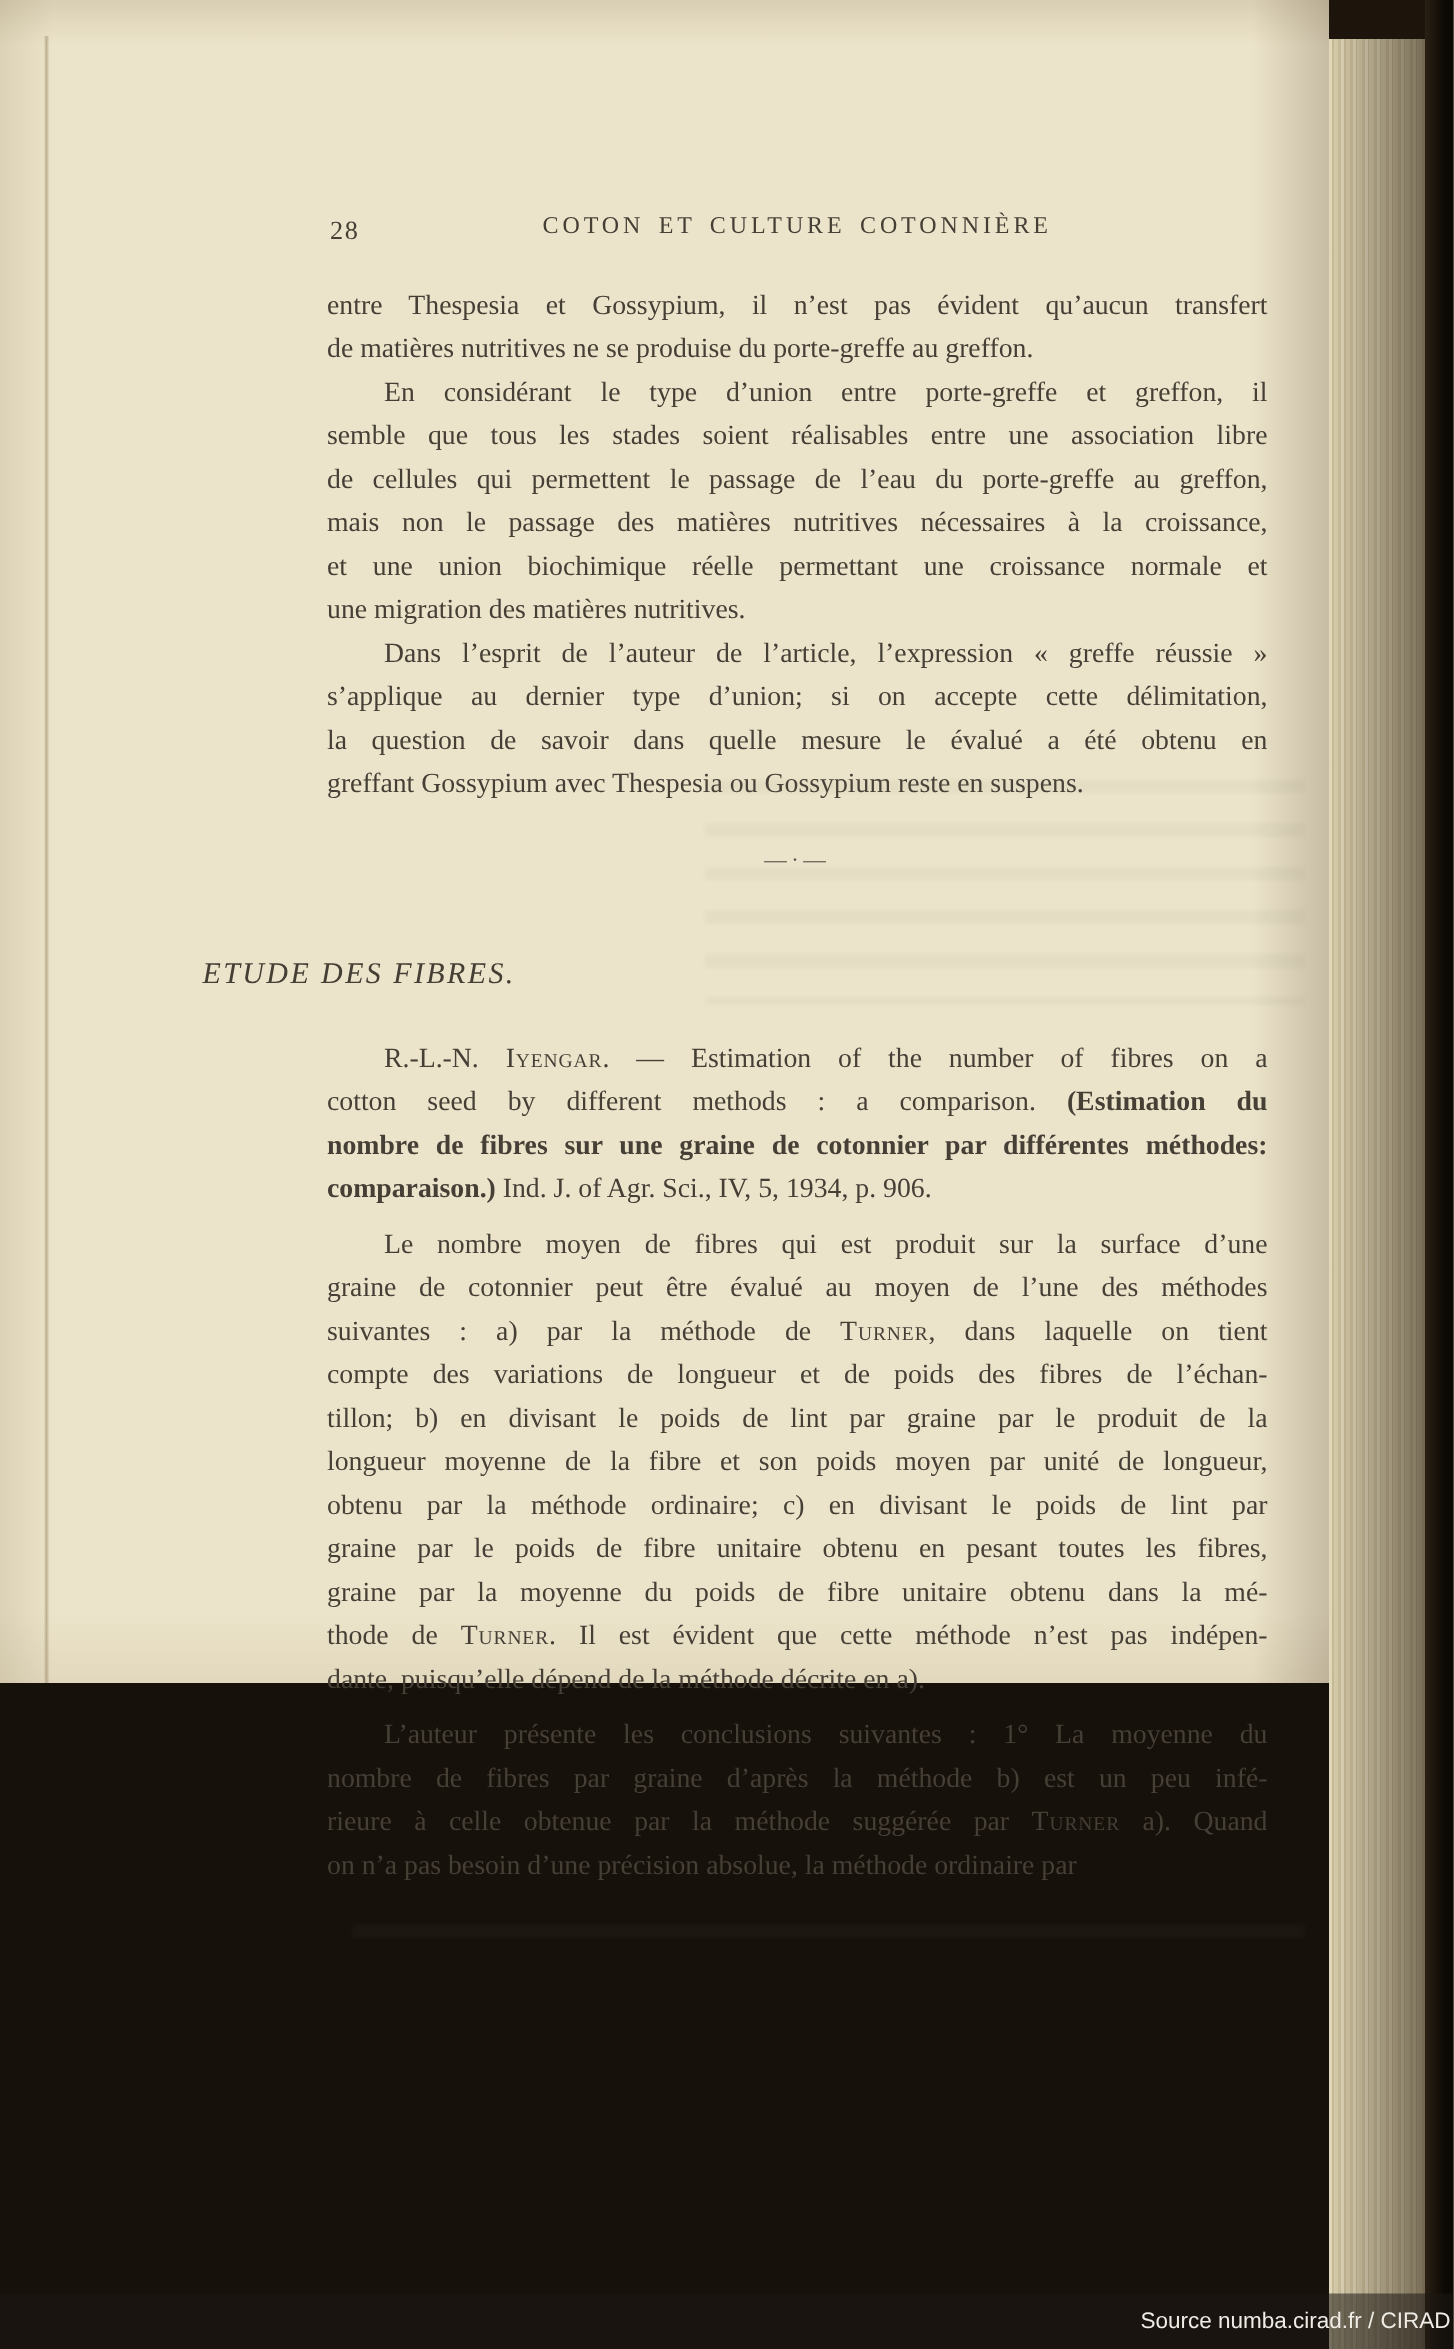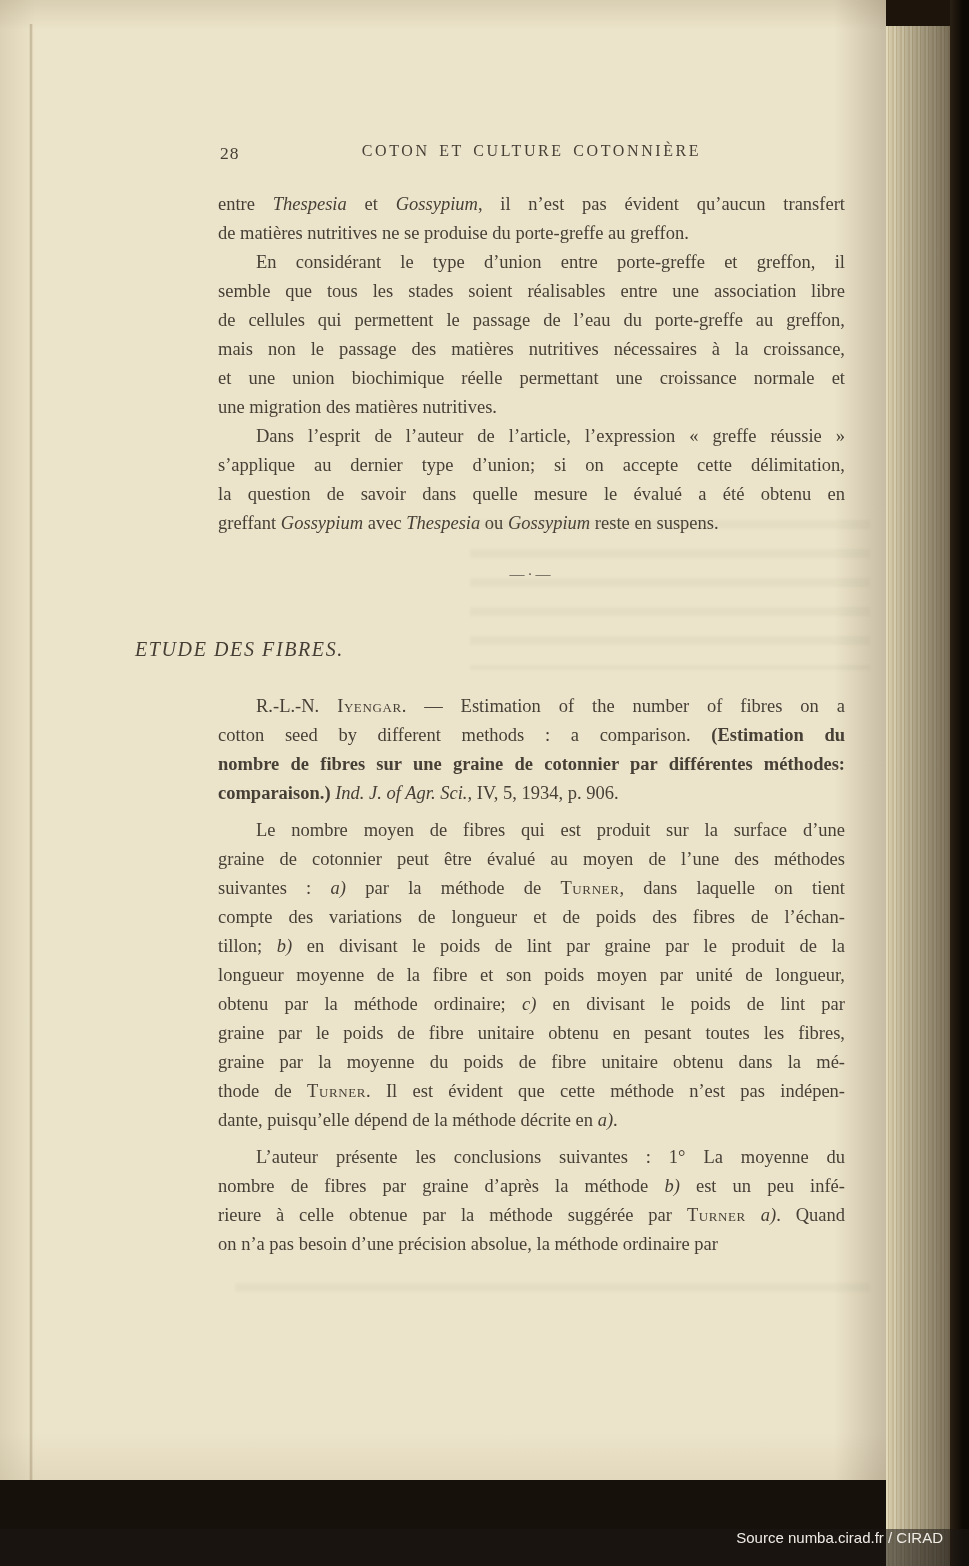--- a/index.html
+++ b/index.html
@@ -2,21 +2,21 @@
 <html style="--paper: #ece4ca; --ink: #463f36; --spine: #2a2014;"><head>
 <meta charset="utf-8">
 <style>
   * { margin:0; padding:0; box-sizing:border-box; }
   html,body { width:969px; height:1566px; overflow:hidden; }
   body { font-family:"Liberation Serif","DejaVu Serif",serif; background:#0f0b07; }
 
   .scan { position:relative; width:969px; height:1566px; overflow:hidden; background:#17110b; }
 
   .page {
-    position:absolute; left:0; top:0; width:886px; height:1480px;
+    position:absolute; left:0; top:0; width:886px; height:1122px;
     color:var(--ink,#463f36);
     background:
       linear-gradient(90deg, rgba(125,105,70,.15) 0, rgba(125,105,70,0) 36px),
       linear-gradient(270deg, rgba(80,60,40,.24) 0, rgba(80,60,40,0) 52px),
       linear-gradient(180deg, rgba(130,110,75,.18) 0, rgba(130,110,75,0) 30px),
       linear-gradient(0deg, rgba(130,110,75,.10) 0, rgba(130,110,75,0) 48px),
       var(--paper,#ece4ca);
     padding-top:142px;
   }
 
@@ -29,21 +29,21 @@
   .pagenum { position:absolute; left:2px; top:1px; font-size:17.5px; letter-spacing:1px; }
   .headtitle { display:block; text-align:center; font-size:16px; letter-spacing:2.6px; word-spacing:3px; }
 
   .bodycol { margin-left:218px; width:627px; font-size:18.5px; line-height:29px; }
 
   .para { }
   .tline { text-align:justify; text-align-last:justify; }
   .tline.last { text-align-last:left; }
   .para.indent .tline.first { text-indent:38px; }
 
-  .i  { font-style:italic; }
+  .i  { }
   .b  { font-weight:bold; }
   .sc { font-variant:small-caps; letter-spacing:.6px; }
 
   #para-1 { margin-top:26px; }
   .divider { margin-top:22px; height:22px; text-align:center; font-size:15px; letter-spacing:3px; color:#57514a; }
   .section { margin-left:-83px; margin-top:54px; font-size:20px; line-height:26px;
              font-style:italic; font-weight:normal; letter-spacing:1.6px; color:#443e35; }
   #para-ref { margin-top:30px; }
   #para-5 { margin-top:8px; }
   #para-6 { margin-top:8px; }
@@ -60,21 +60,21 @@
     background:
       linear-gradient(90deg, rgba(40,28,15,0) 0, rgba(40,28,15,.55) 100%),
       repeating-linear-gradient(90deg, #e3dabb 0 2px, #c9bd99 2px 3px, #d9cfae 3px 6px, #cfc3a0 6px 8px);
   }
   .spine { position:absolute; right:0; top:0; width:19px; height:100%;
            background:linear-gradient(90deg, var(--spine,#2a2014), #0c0804 70%); }
 
   .source-bar {
     position:absolute; left:0; right:0; bottom:0; height:37px;
     background:rgba(28,24,20,.55);
-    display:flex; align-items:flex-start; justify-content:flex-end; padding-right:26px;
+    display:flex; align-items:center; justify-content:flex-end; padding-right:2px;
     font-family:"Liberation Sans","DejaVu Sans",sans-serif; font-size:15px; color:#efece6;
   }
 </style>
 </head>
 <body>
 
 <div class="scan">
 
   <div class="page">
     <div class="crease"></div>

